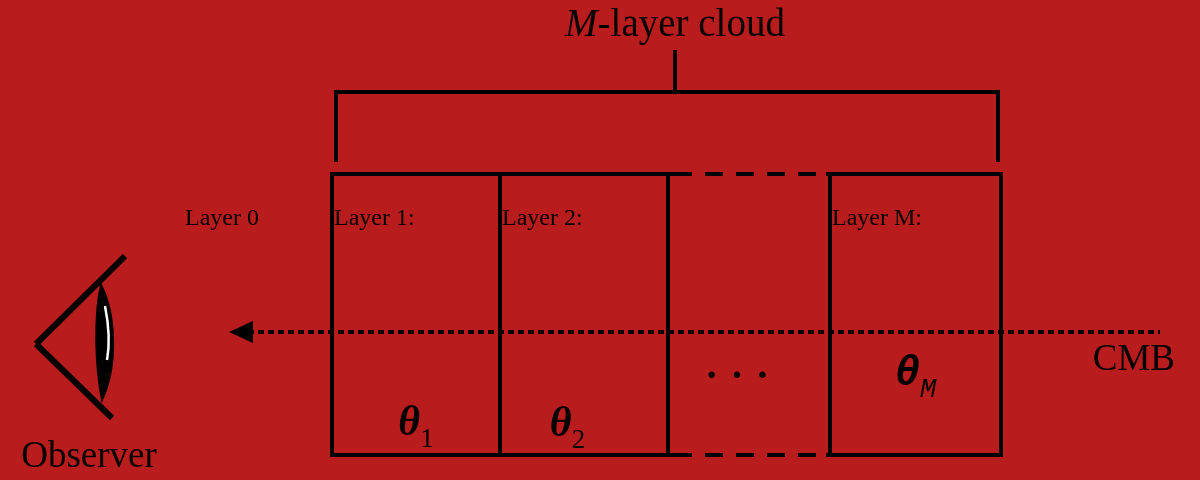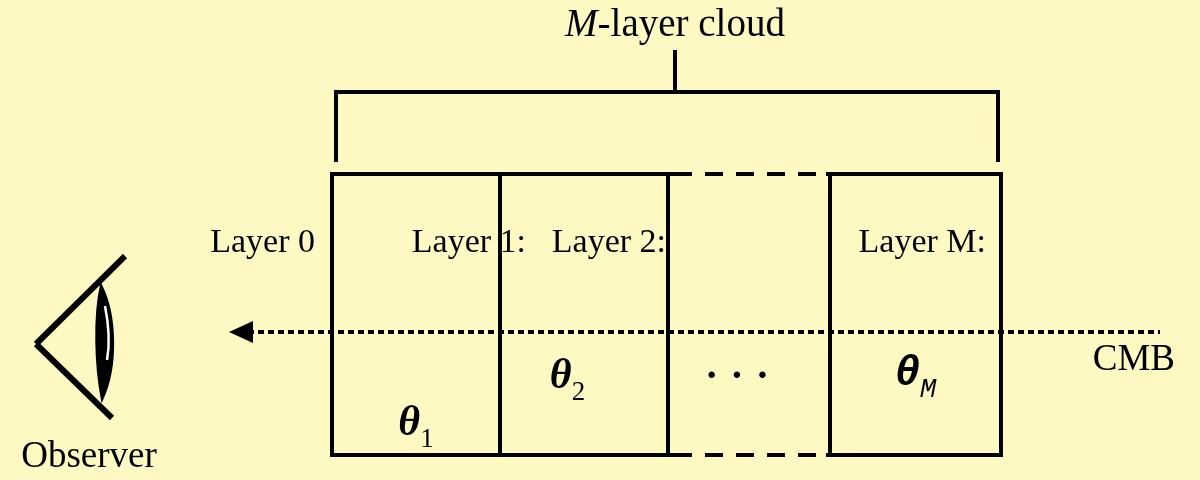--- a/index.html
+++ b/index.html
@@ -1,21 +1,21 @@
 <!DOCTYPE html>
 <html><head>
 <meta charset="utf-8">
 <style>
   * { margin: 0; padding: 0; box-sizing: border-box; }
   html, body { background: #ffffff; }
   #figure {
     position: relative;
     width: 1200px;
     height: 480px;
-    background: #fef9c3;
+    background: #b91c1c;
     color: #000000;
     font-family: "Liberation Serif", "DejaVu Serif", serif;
     overflow: hidden;
   }
   .abs { position: absolute; }
   .ital { font-style: italic; }
 
   
   .title {
     left: 475px; top: 0px; width: 400px; height: 48px;
@@ -34,22 +34,22 @@
   
   .h-line { height: 4px; background: #000; }
   .v-line { width: 4px; background: #000; top: 172px; height: 285px; }
   .h-dash {
     height: 4px;
     background: repeating-linear-gradient(90deg, #000 0 18px, transparent 18px 31px);
   }
 
   
   .lbl {
-    top: 220px; height: 42px; line-height: 42px;
-    font-size: 34px; text-align: right; white-space: nowrap;
+    top: 196px; height: 42px; line-height: 42px;
+    font-size: 24px; text-align: left; white-space: nowrap;
   }
 
   
   .ray {
     left: 248px; top: 330px; width: 912px; height: 4px;
     background: repeating-linear-gradient(90deg, #000 0 6px, transparent 6px 10px);
   }
   .ray-head {
     left: 229px; top: 321px; width: 0; height: 0;
     border-right: 24px solid #000;
@@ -105,21 +105,21 @@
   <div class="abs lbl" style="left:334px; width:192px;font-family:Liberation Serif, serif;">Layer 1:</div>
   <div class="abs lbl" style="left:502px; width:164px;">Layer 2:</div>
   <div class="abs lbl" style="left:832px; width:154px;">Layer M:</div>
 
   <div class="abs ray"></div>
   <div class="abs ray-head"></div>
 
   <div class="abs sym" style="left:334px; width:164px;margin-top:47px;">
     <span class="theta">θ</span><span class="tsub">1</span>
   </div>
-  <div class="abs sym" style="left:502px; width:131px;">
+  <div class="abs sym" style="left:502px; width:131px;margin-top:48px;">
     <span class="theta">θ</span><span class="tsub">2</span>
   </div>
   <div class="abs ellip" style="left:662px; width:162px;">···</div>
   <div class="abs sym" style="left:832px; width:167px;font-family:Liberation Mono, monospace;">
     <span class="theta">θ</span><span class="tsub ital">M</span>
   </div>
 
   <div class="abs cmb">CMB</div>
 
   <svg class="abs eye" width="116" height="184" viewBox="0 0 116 184">

